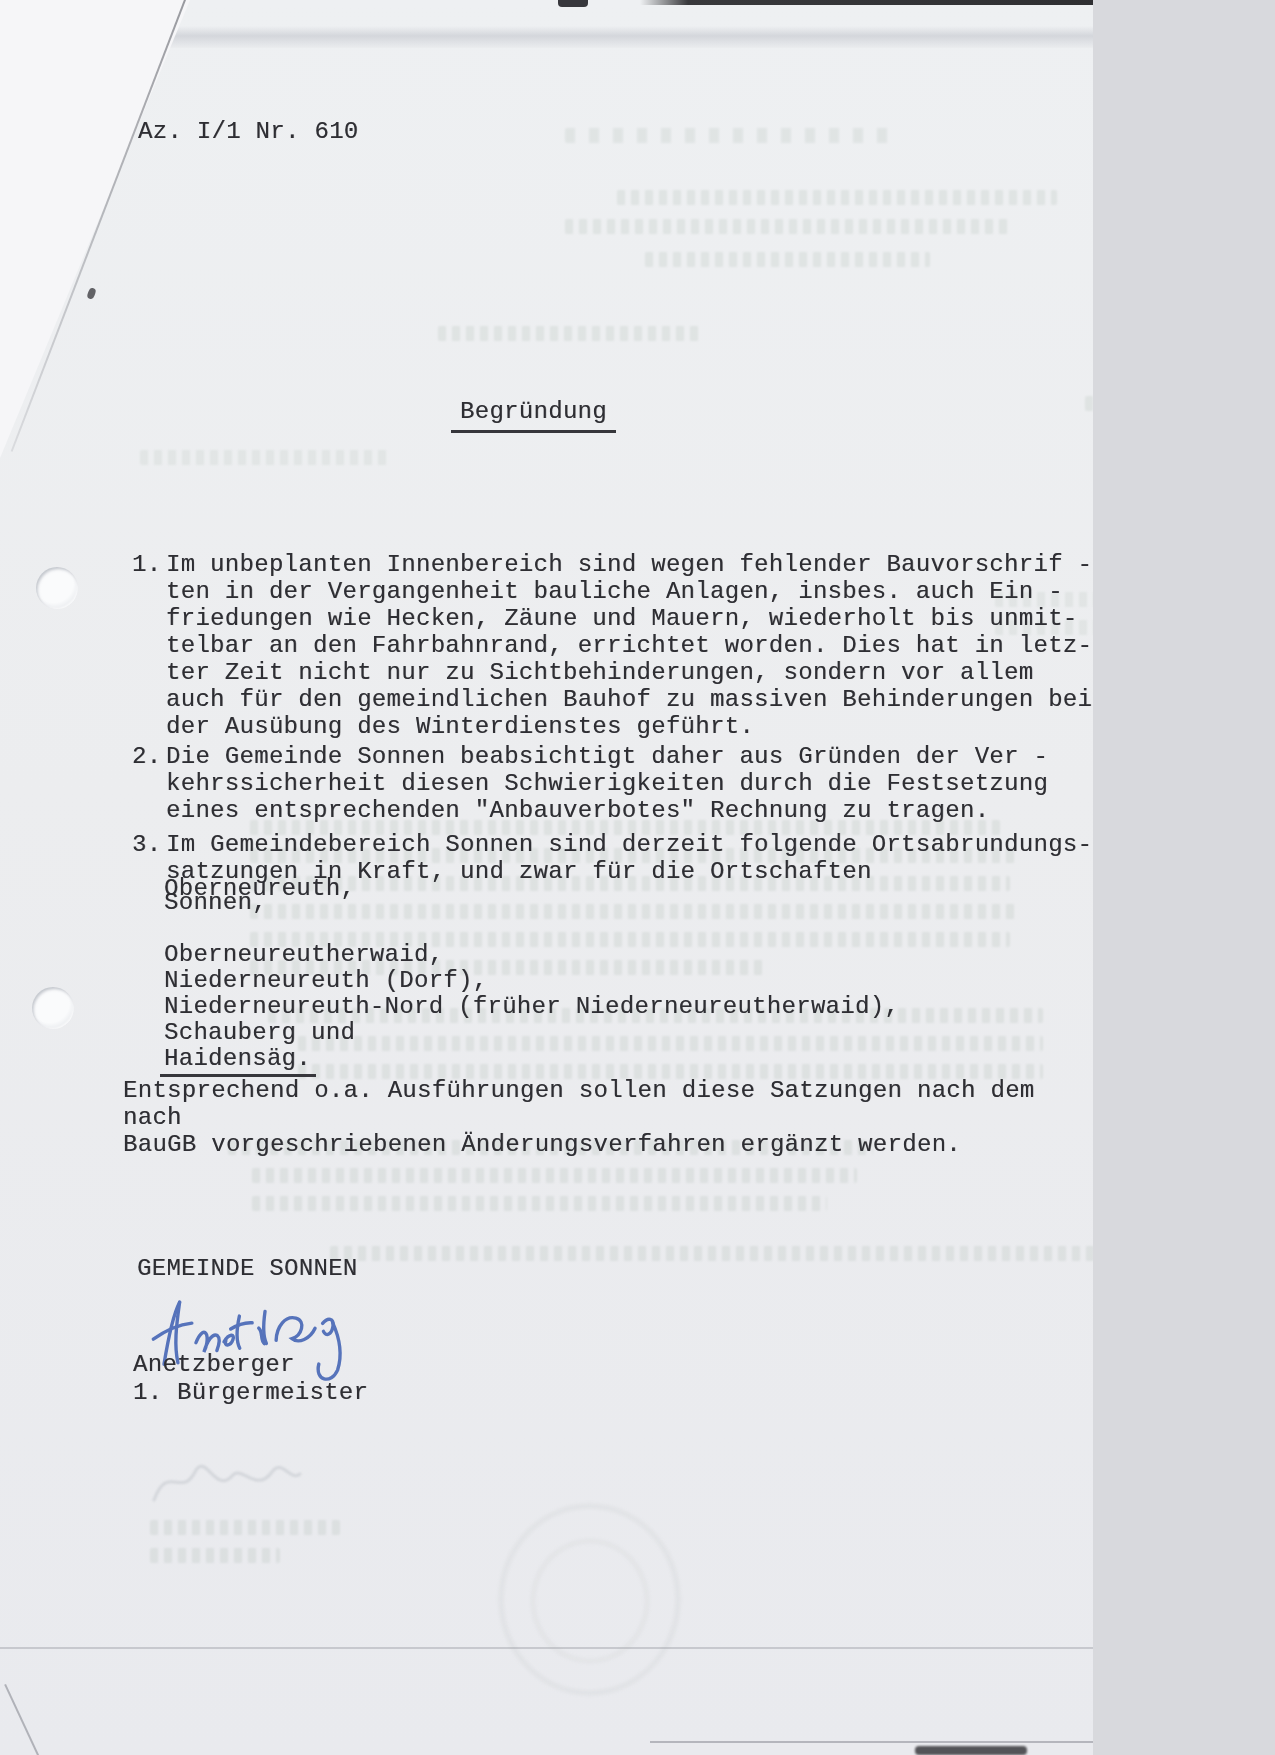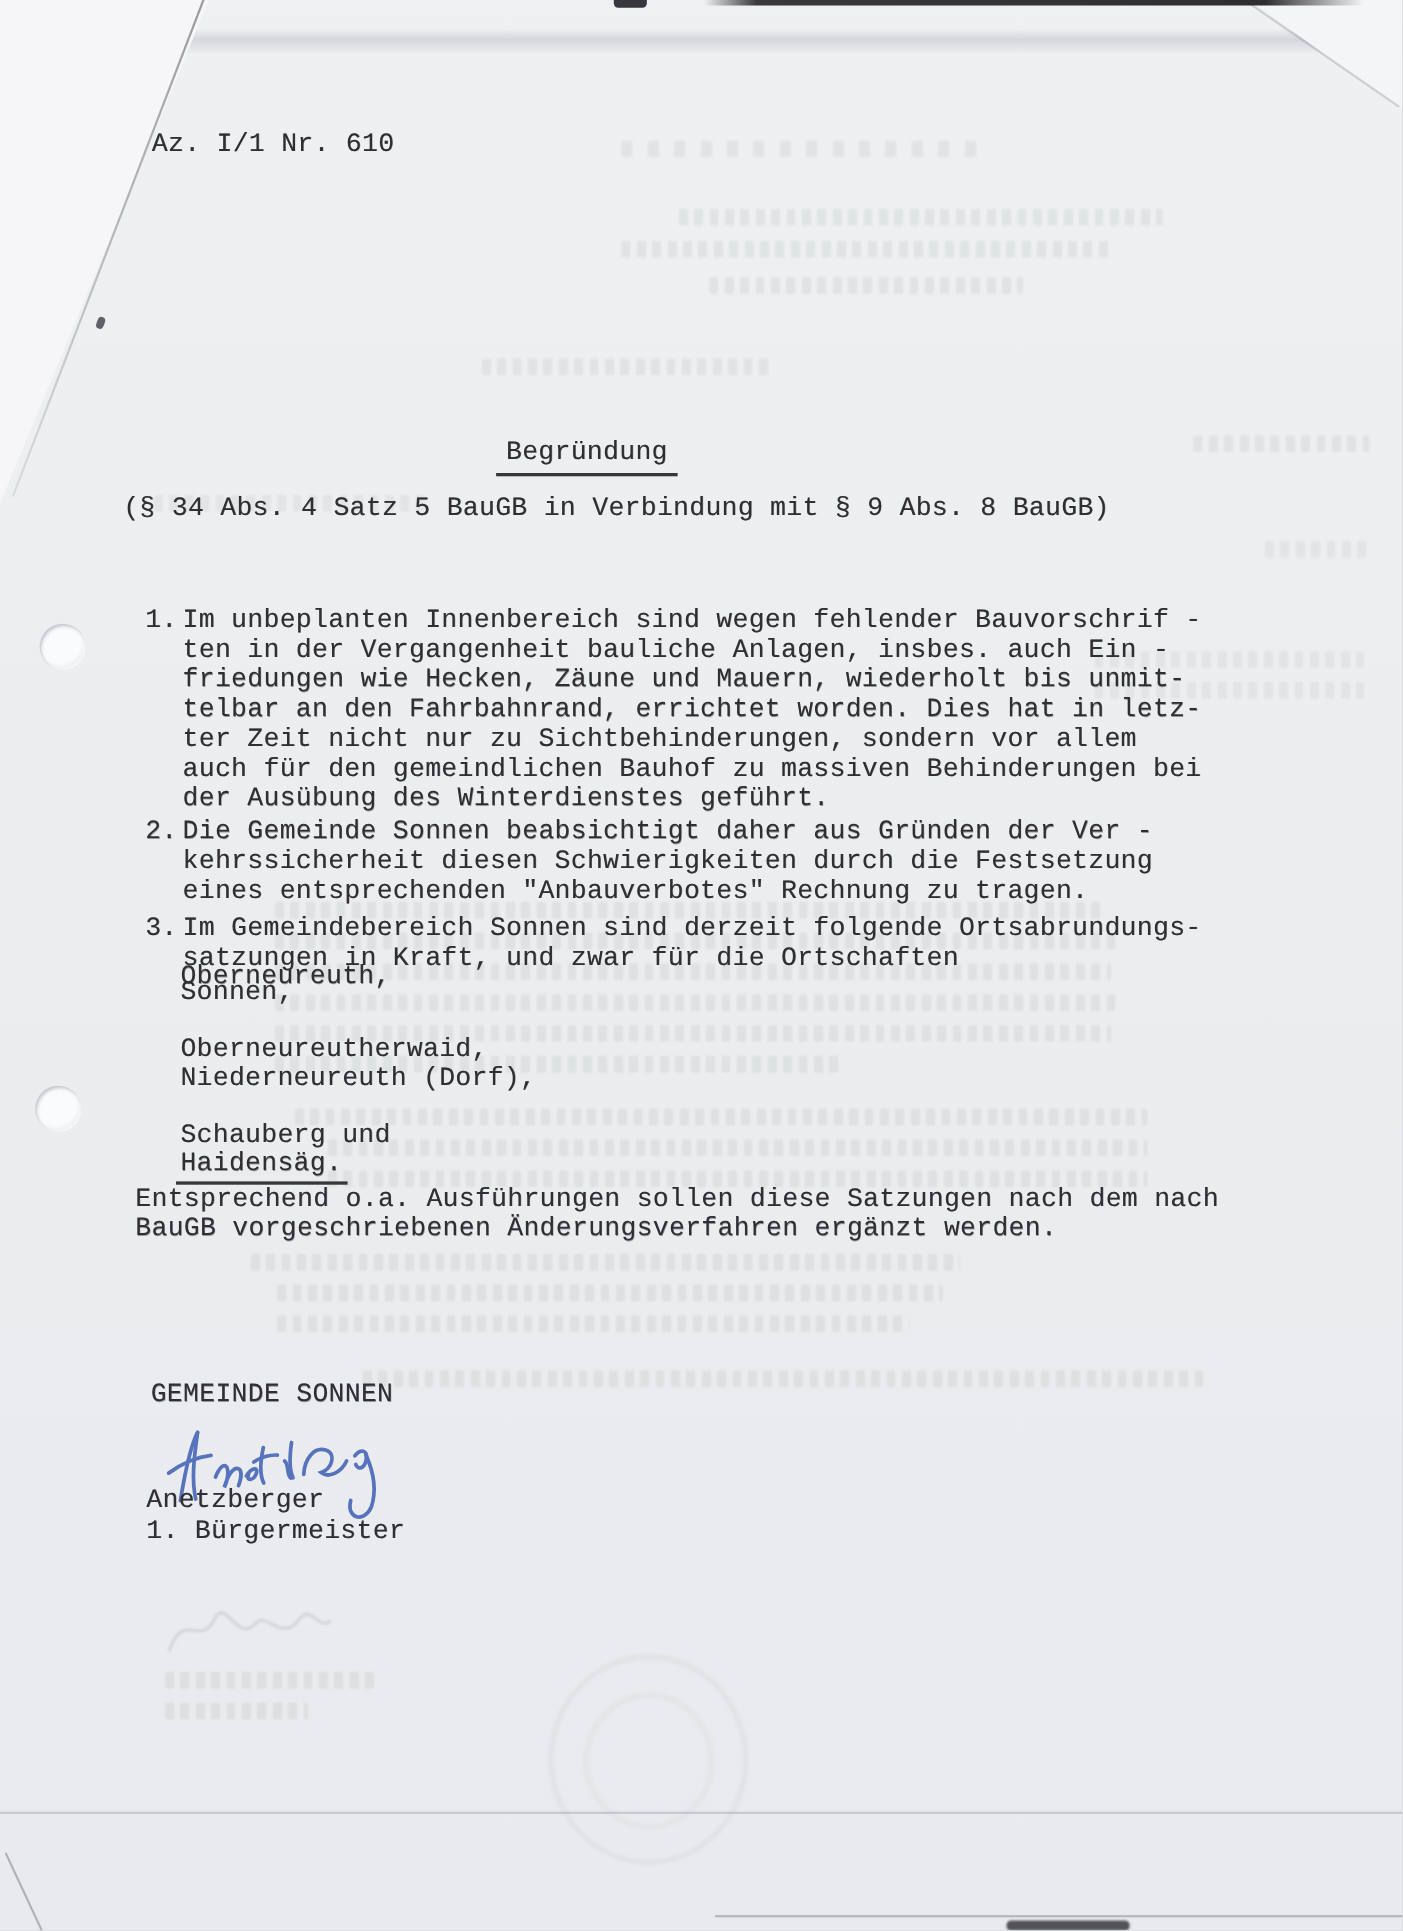--- a/index.html
+++ b/index.html
@@ -1,18 +1,18 @@
 <!DOCTYPE html>
 <html><head>
 <meta charset="utf-8">
 <title>Scanned document</title>
 <style>
   html,body { margin:0; padding:0; background:#d8d9dd; }
   .page {
-    position:relative; width:1275px; height:1755px; overflow:hidden;
+    position:relative; width:1093px; height:1755px; overflow:hidden;
     background:linear-gradient(180deg,#eef0f2 0%,#ecedef 45%,#e9eaee 100%);
     font-family:"Liberation Mono","DejaVu Sans Mono",monospace;
   }
   
   .t {
     position:absolute; font-size:24px; line-height:27px; letter-spacing:.3px;
     color:#2e2e33; white-space:pre-line;
     text-shadow:.4px .4px .6px rgba(46,46,52,.45);
   }
   .item { position:absolute; display:flex; }
@@ -103,21 +103,20 @@
   <div class="line-b"></div>
   <div class="hole" style="left:36px;top:567px"></div>
   <div class="hole" style="left:32px;top:987px"></div>
 
   <div class="t" style="left:138px;top:118px">Az. I/1 Nr. 610</div>
 
 
 
   <div class="t title-u" style="left:460px;top:399px;line-height:26px">Begründung</div>
 
-  <div class="t" style="left:112px;top:449px">(§ 34 Abs. 4 Satz 5 BauGB in Verbindung mit § 9 Abs. 8 BauGB)</div>
 
   <div class="item t" style="left:132px;top:551px">
     <div class="num">1.</div>
     <div class="body">Im unbeplanten Innenbereich sind wegen fehlender Bauvorschrif -
 ten in der Vergangenheit bauliche Anlagen, insbes. auch Ein -
 friedungen wie Hecken, Zäune und Mauern, wiederholt bis unmit-
 telbar an den Fahrbahnrand, errichtet worden. Dies hat in letz-
 ter Zeit nicht nur zu Sichtbehinderungen, sondern vor allem
 auch für den gemeindlichen Bauhof zu massiven Behinderungen bei
 der Ausübung des Winterdienstes geführt.</div>
@@ -133,20 +132,21 @@
   <div class="item t" style="left:132px;top:831px">
     <div class="num">3.</div>
     <div class="body">Im Gemeindebereich Sonnen sind derzeit folgende Ortsabrundungs-
 satzungen in Kraft, und zwar für die Ortschaften</div>
   </div>
 
   <div class="t list-line" style="left:164px;top:890px">Sonnen,</div>
   <div class="t list-line" style="left:164px;top:876px">Oberneureuth,</div>
   <div class="t list-line" style="left:164px;top:942px">Oberneureutherwaid,</div>
   <div class="t list-line" style="left:164px;top:968px">Niederneureuth (Dorf),</div>
+  <div class="t list-line" style="left:164px;top:994px">Niederneureuth-Nord (früher Niederneureutherwaid),</div>
   <div class="t list-line" style="left:164px;top:1020px">Schauberg und</div>
   <div class="t list-line" style="left:164px;top:1046px"><span class="u-heavy">Haidensäg.</span></div>
 
   <div class="t" style="left:123px;top:1077px">Entsprechend o.a. Ausführungen sollen diese Satzungen nach dem nach
 BauGB vorgeschriebenen Änderungsverfahren ergänzt werden.</div>
 
   <div class="t" style="left:137px;top:1255px">GEMEINDE SONNEN</div>
 
   <svg class="sig" width="225" height="112" viewBox="0 0 225 112">
     <g fill="none" stroke="#5673bb" stroke-width="3.4" stroke-linecap="round">

